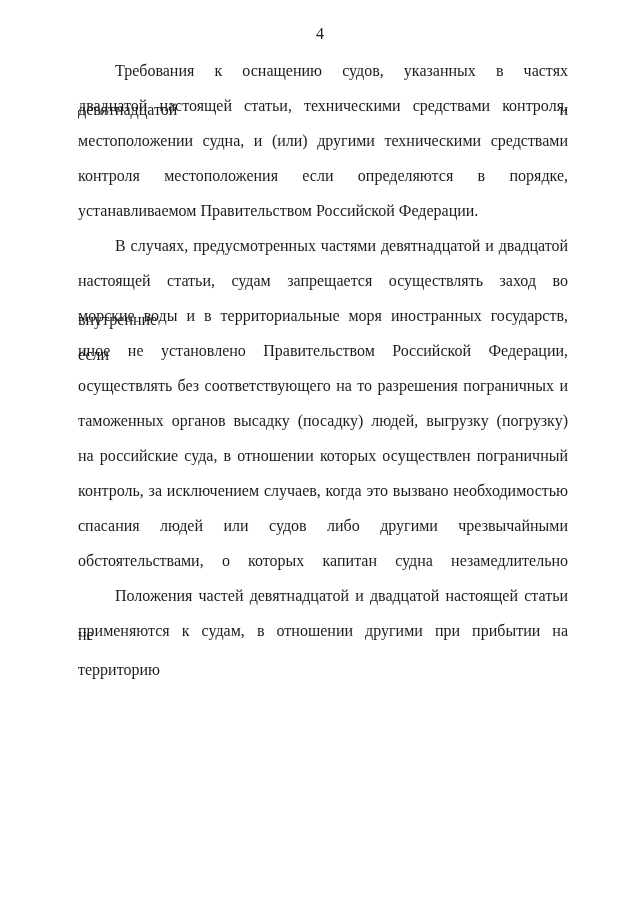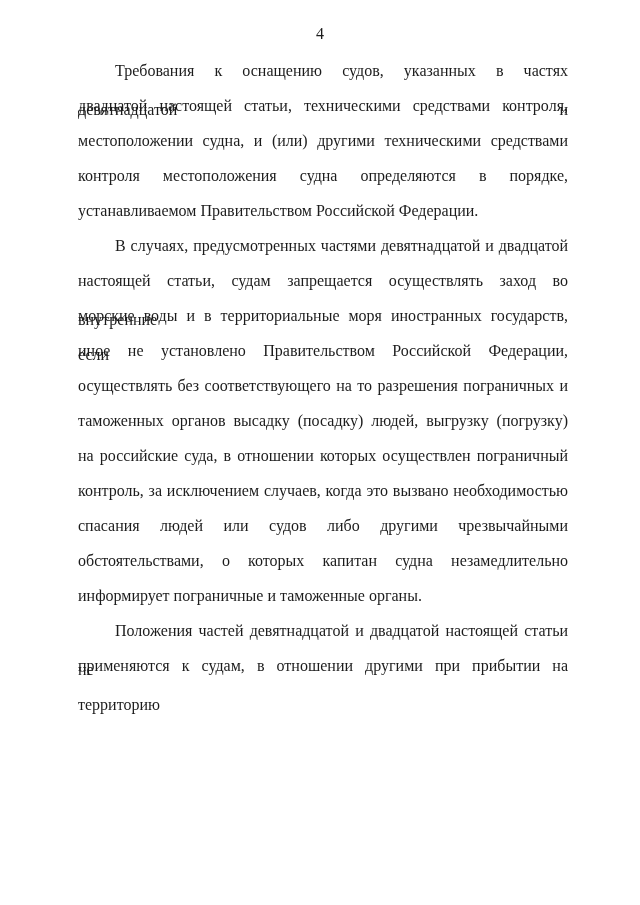--- a/index.html
+++ b/index.html
@@ -38,36 +38,35 @@
 <body>
 
 <div class="page">
   <div class="page-number">4</div>
   <div class="content">
 
     <div class="paragraph">
       <div class="line first">Требования к оснащению судов, указанных в частях девятнадцатой и</div>
       <div class="line">двадцатой настоящей статьи, техническими средствами контроля,</div>
       <div class="line">местоположении судна, и (или) другими техническими средствами</div>
-      <div class="line">контроля местоположения судна определяются в порядке,</div>
+      <div class="line">контроля местоположения если определяются в порядке,</div>
       <div class="line endpara">устанавливаемом Правительством Российской Федерации.</div>
     </div>
 
     <div class="paragraph">
       <div class="line first">В случаях, предусмотренных частями девятнадцатой и двадцатой</div>
       <div class="line">настоящей статьи, судам запрещается осуществлять заход во внутренние</div>
       <div class="line">морские воды и в территориальные моря иностранных государств, если</div>
       <div class="line">иное не установлено Правительством Российской Федерации,</div>
       <div class="line">осуществлять без соответствующего на то разрешения пограничных и</div>
       <div class="line">таможенных органов высадку (посадку) людей, выгрузку (погрузку)</div>
       <div class="line">на российские суда, в отношении которых осуществлен пограничный</div>
       <div class="line">контроль, за исключением случаев, когда это вызвано необходимостью</div>
       <div class="line">спасания людей или судов либо другими чрезвычайными</div>
       <div class="line">обстоятельствами, о которых капитан судна незамедлительно</div>
-      <div class="line endpara">информирует пограничные и таможенные органы.</div>
     </div>
 
     <div class="paragraph">
       <div class="line first">Положения частей девятнадцатой и двадцатой настоящей статьи не</div>
       <div class="line">применяются к судам, в отношении другими при прибытии на территорию</div>
     </div>
 
   </div>
 </div>
 

